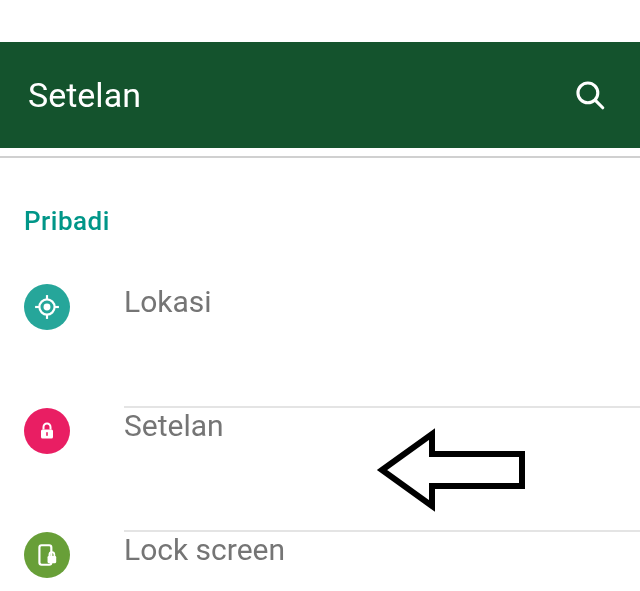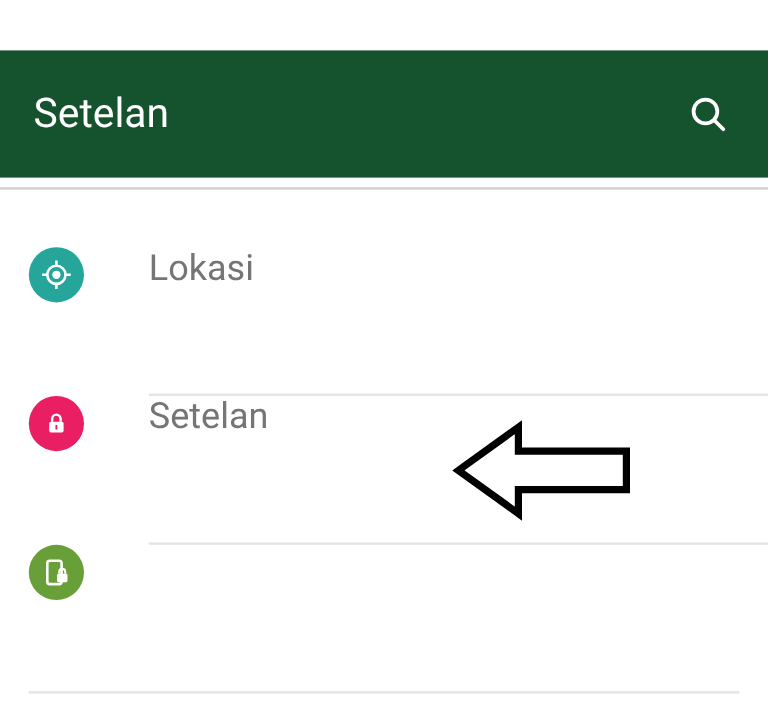--- a/index.html
+++ b/index.html
@@ -120,20 +120,21 @@
     <svg width="34" height="34" viewBox="0 0 24 24" fill="none" stroke-width="2.2" stroke-linecap="round">
       <circle cx="10.5" cy="10.5" r="7"></circle>
       <line x1="21" y1="21" x2="15.8" y2="15.8"></line>
     </svg>
   </div>
 </div>
 
 <div class="thin-divider"></div>
 
 <div class="section">
+  <div class="section-header">Pribadi</div>
 
   <div class="list">
 
     <div class="list-item">
       <div class="icon-wrap">
         <div class="circle-icon circle-teal">
           <svg width="26" height="26" viewBox="0 0 24 24" fill="none" stroke="#ffffff" stroke-width="2">
             <circle cx="12" cy="12" r="7"></circle>
             <circle cx="12" cy="12" r="2.2" fill="#ffffff"></circle>
             <line x1="12" y1="1" x2="12" y2="5"></line>
@@ -169,17 +170,18 @@
     <div class="list-item">
       <div class="icon-wrap">
         <div class="circle-icon circle-green">
           <svg width="26" height="26" viewBox="0 0 24 24" fill="#ffffff">
             <rect x="5" y="3" width="11" height="18" rx="2" fill="none" stroke="#ffffff" stroke-width="2"></rect>
             <rect x="12.5" y="13" width="8" height="6.5" rx="1" fill="#ffffff"></rect>
             <path d="M14.2 13 v-1.4 a2.3 2.3 0 0 1 4.6 0 V13" fill="none" stroke="#ffffff" stroke-width="1.6"></path>
           </svg>
         </div>
       </div>
+      <div class="item-label">Lock screen</div>
 
     </div>
 
   </div>
 </div>
 
 </body></html>

